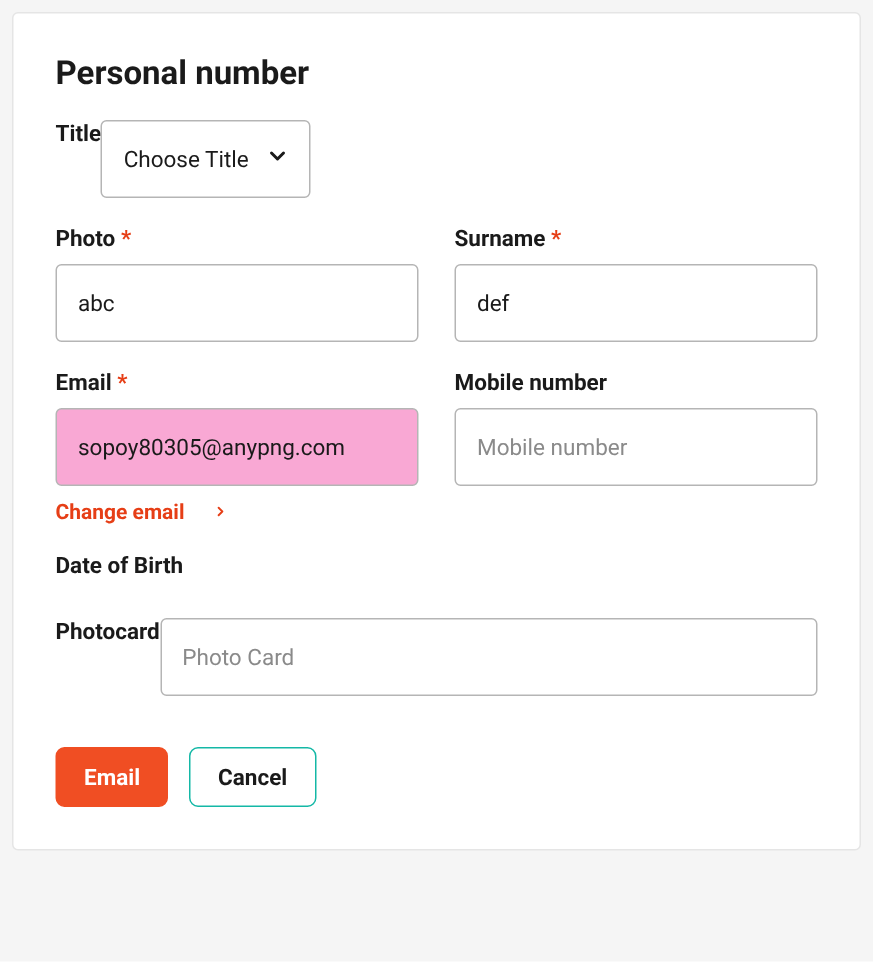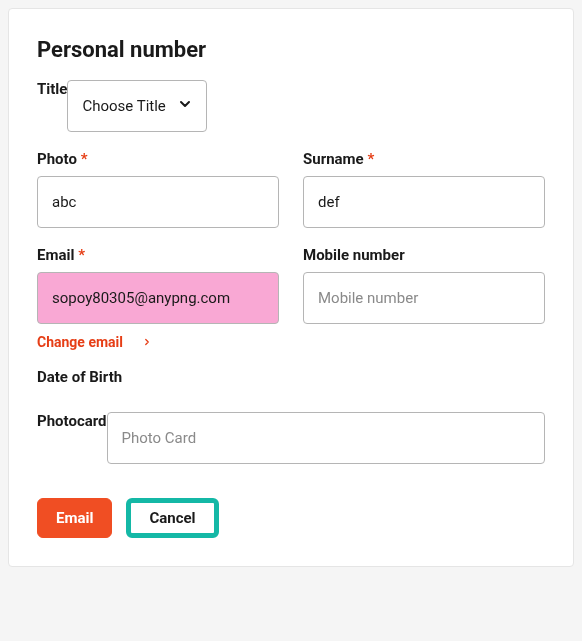--- a/index.html
+++ b/index.html
@@ -116,21 +116,21 @@
       justify-content: center;
     }
     .btn-primary {
       background: #f04e23;
       color: #fff;
       border: 1px solid #f04e23;
     }
     .btn-secondary {
       background: #fff;
       color: #1a1a1a;
-      border: 5px solid #14b8a6;
+      border: 1px solid #14b8a6;
     }
   </style>
 </head>
 <body>
 
 <div class="card">
   <h2 class="heading">Personal number</h2>
 
   <div class="full">
     <label class="label">Title</label>

